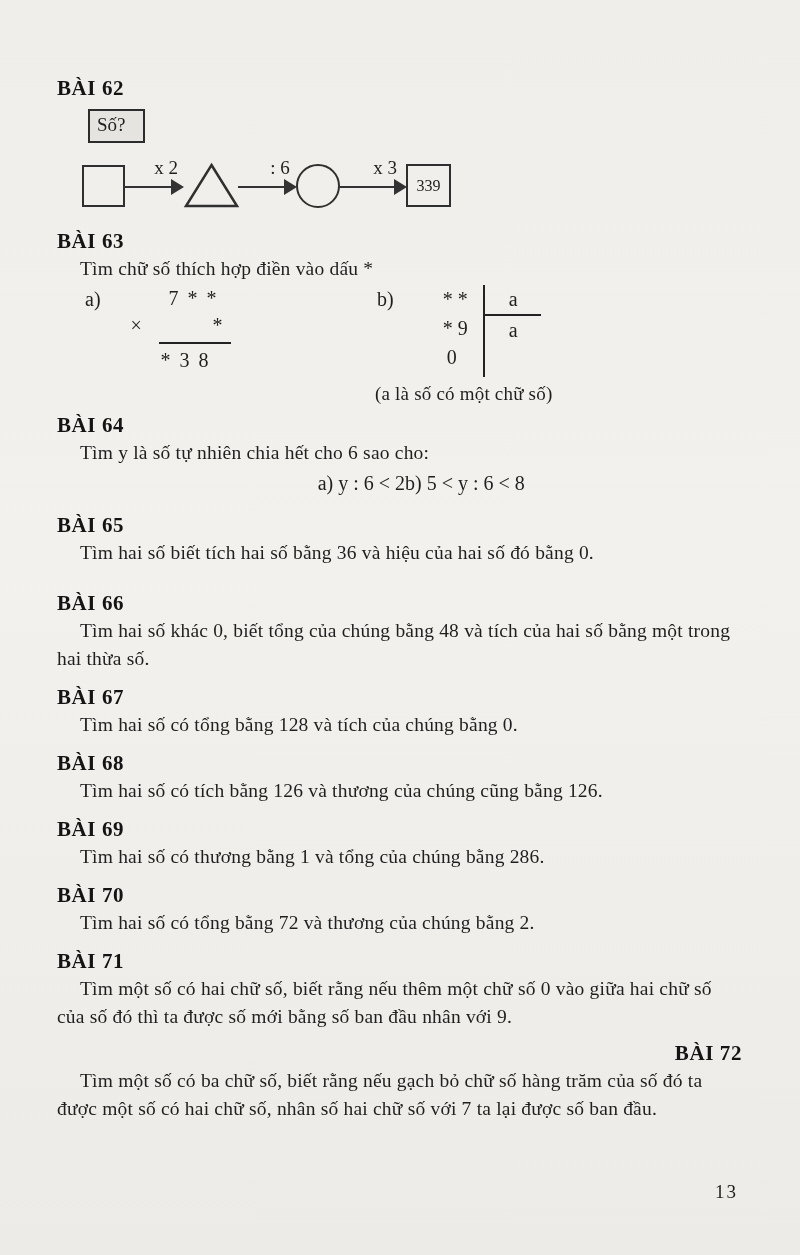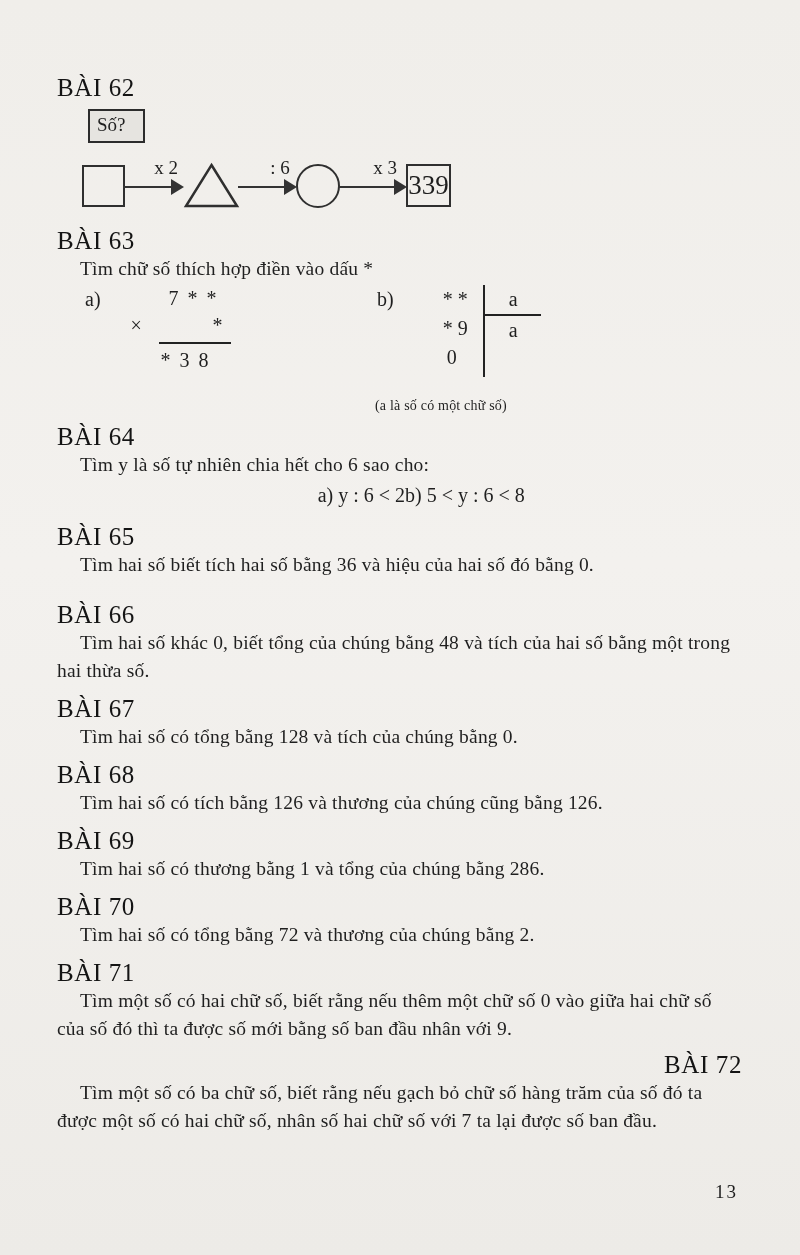--- a/index.html
+++ b/index.html
@@ -11,22 +11,22 @@
   }
   .page {
     position: relative;
     width: 800px;
     height: 1255px;
     background: linear-gradient(180deg, #f0eeea 0%, #f3f1ee 45%, #edebe7 100%);
     padding: 76px 58px 0 57px;
     overflow: hidden;
   }
   .ex-heading {
-    font-size: 25px;
-    font-weight: normal;
+    font-size: 21px;
+    font-weight: bold;
     letter-spacing: 0.6px;
     color: #141414;
     line-height: 24px;
   }
   .ex-body {
     font-size: 19.5px;
     line-height: 28px;
     text-indent: 23px;
     letter-spacing: 0.2px;
     margin-top: 2px;
@@ -61,21 +61,21 @@
     border: 2.5px solid #2f2f2f;
     border-radius: 50%;
     flex: none;
   }
   .shape-triangle { flex: none; display: block; }
   .result-box {
     width: 45px; height: 43px;
     border: 2.5px solid #2f2f2f;
     flex: none;
     display: flex; align-items: center; justify-content: center;
-    font-size: 27px;
+    font-size: 16px;
   }
   .arrow { position: relative; height: 42px; flex: none; }
   .arrow-1 { width: 58px; }
   .arrow-2 { width: 56px; }
   .arrow-3 { width: 66px; }
   .arrow-label {
     position: absolute;
     top: -8px; left: 12px; width: 100%;
     text-align: center;
     font-size: 19px;
@@ -106,23 +106,23 @@
   .mult-bot { padding-left: 30px; letter-spacing: 2px; }
   .part-b { display: flex; }
   .division { display: flex; margin-left: 28px; font-size: 20px; }
   .div-left { width: 46px; text-align: right; line-height: 29px; }
   .div-left .rem { padding-right: 11px; }
   .div-bar { width: 2.5px; background: #222; margin-left: 15px; height: 92px; flex: none; }
   .div-right { width: 56px; text-align: center; line-height: 29px; }
   .div-line { border-top: 2.5px solid #222; height: 0; }
   .note-line {
     margin-left: 318px;
-    font-size: 14px;
+    font-size: 19px;
     line-height: 26px;
-    margin-top: 16px;
+    margin-top: 4px;
     letter-spacing: 0.2px;
   }
 
   
   .items-row { display: flex; margin-left: 23px; font-size: 20px; line-height: 28px; margin-top: 2px; text-align: right; }
   .item-a { width: 325px; }
 
   .page-number {
     position: absolute;
     right: 62px;

